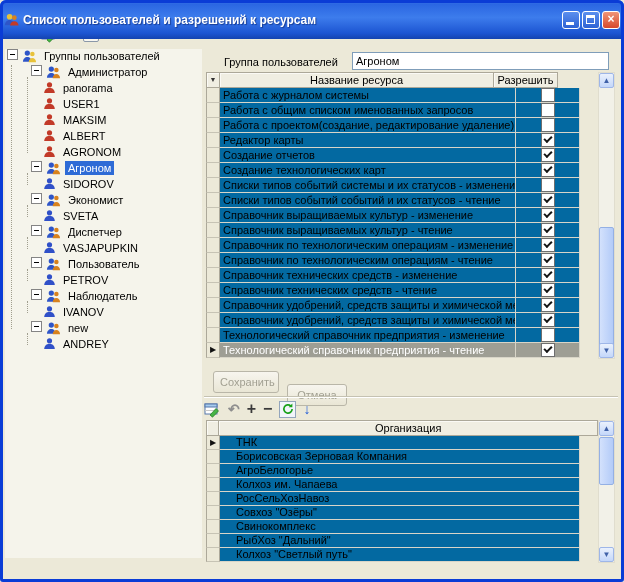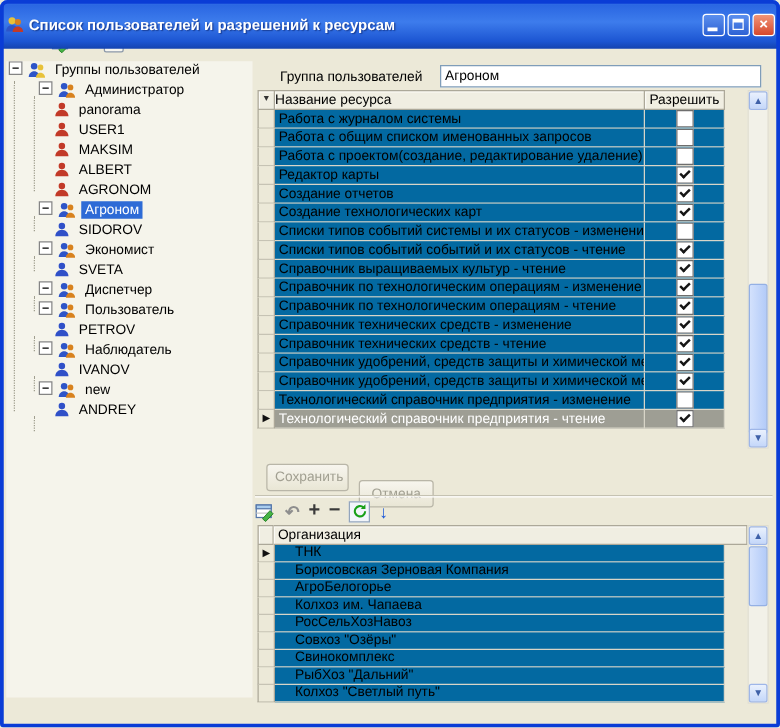--- a/index.html
+++ b/index.html
@@ -44,23 +44,23 @@
   .vdot{position:absolute;border-left:1px dotted #A09E8E;width:0;z-index:1}
   
   .grid{position:absolute;background:#ECE9D8}
   #res-grid{left:206px;top:72px;width:392px}
   #org-grid{left:206px;top:420px;width:392px}
   .hrow{display:flex}
   .hcell{height:16px;box-sizing:border-box;background:#F0EEE2;border:1px solid #ACA899;
     border-left:none;box-shadow:inset 1px 1px 0 #FBFAF5;font-size:11px;line-height:15px;overflow:hidden}
   .hcell:first-child{border-left:1px solid #ACA899}
   .hmark{width:14px;text-align:center;font-size:7px;color:#333;line-height:14px}
-  .hname{width:296px;text-align:left}
+  .hname{width:274px;text-align:center}
   .hallow{width:64px;text-align:center}
-  .honame{width:400px;text-align:left;padding:0 3px}
+  .honame{width:400px;text-align:center;padding:0 3px}
   .rrow,.orow{display:flex}
   .cmark{width:14px;box-sizing:border-box;background:#ECE9D8;border-right:1px solid #ACA899;
     border-bottom:1px solid #C6C3B4;border-left:1px solid #ACA899;display:flex;align-items:center;
     justify-content:center;font-size:8px;color:#111}
   .ccell{box-sizing:border-box;background:#0369a1;border-right:1px solid #D8D5C8;border-bottom:1px solid #D8D5C8;
     white-space:nowrap;overflow:hidden}
   .rrow{height:15px;line-height:14px}
   .orow{height:14px;line-height:13px}
   .cname{width:296px;padding:0 3px}
   .callow{width:64px;display:flex;align-items:center;justify-content:center}
@@ -226,20 +226,27 @@
     <div class="trow lvl1">
       <span class="xbox"></span>
       <span><svg width="15" height="14" viewBox="0 0 17 16">
           <circle cx="6" cy="4.6" r="3" fill="#2E55C8"></circle>
           <path d="M1 14.5c0-3 2.3-5.4 5-5.4s5 2.4 5 5.4z" fill="#2E55C8"></path>
           <circle cx="11.8" cy="5.6" r="2.6" fill="#D8821E"></circle>
           <path d="M7.6 15c0-2.6 1.9-4.6 4.2-4.6s4.2 2 4.2 4.6z" fill="#D8821E"></path>
         </svg></span>
       <span class="tlabel">Диспетчер</span>
     </div>
+    <div class="trow lvl2">
+      <span><svg width="13" height="13" viewBox="0 0 16 16">
+          <circle cx="8" cy="4.6" r="3.2" fill="#3050C8"></circle>
+          <path d="M1.5 14.8c0-3.6 2.9-6.4 6.5-6.4s6.5 2.8 6.5 6.4z" fill="#3050C8"></path>
+        </svg></span>
+      <span class="tlabel">VASJAPUPKIN</span>
+    </div>
     <div class="trow lvl1">
       <span class="xbox"></span>
       <span><svg width="15" height="14" viewBox="0 0 17 16">
           <circle cx="6" cy="4.6" r="3" fill="#2E55C8"></circle>
           <path d="M1 14.5c0-3 2.3-5.4 5-5.4s5 2.4 5 5.4z" fill="#2E55C8"></path>
           <circle cx="11.8" cy="5.6" r="2.6" fill="#D8821E"></circle>
           <path d="M7.6 15c0-2.6 1.9-4.6 4.2-4.6s4.2 2 4.2 4.6z" fill="#D8821E"></path>
         </svg></span>
       <span class="tlabel">Пользователь</span>
     </div>
@@ -349,20 +356,27 @@
       <div class="rrow">
         <div class="cmark"></div>
         <div class="ccell cname">Списки типов событий системы и их статусов - изменение</div>
         <div class="ccell callow">
           <span class="chk"></span>
         </div>
       </div>
       <div class="rrow">
         <div class="cmark"></div>
         <div class="ccell cname">Списки типов событий событий и их статусов - чтение</div>
+        <div class="ccell callow">
+          <span class="chk on"></span>
+        </div>
+      </div>
+      <div class="rrow">
+        <div class="cmark"></div>
+        <div class="ccell cname">Справочник выращиваемых культур - изменение</div>
         <div class="ccell callow">
           <span class="chk on"></span>
         </div>
       </div>
       <div class="rrow">
         <div class="cmark"></div>
         <div class="ccell cname">Справочник выращиваемых культур - чтение</div>
         <div class="ccell callow">
           <span class="chk on"></span>
         </div>

